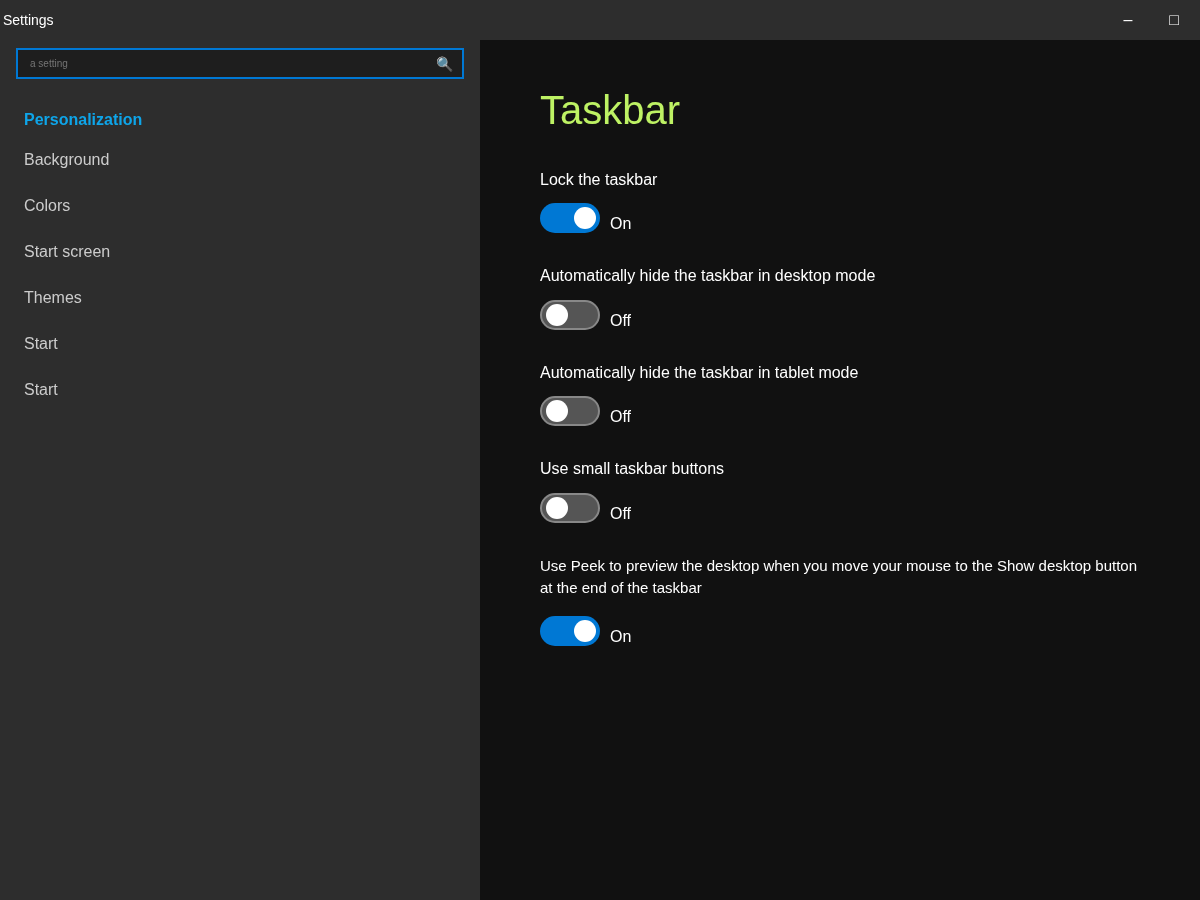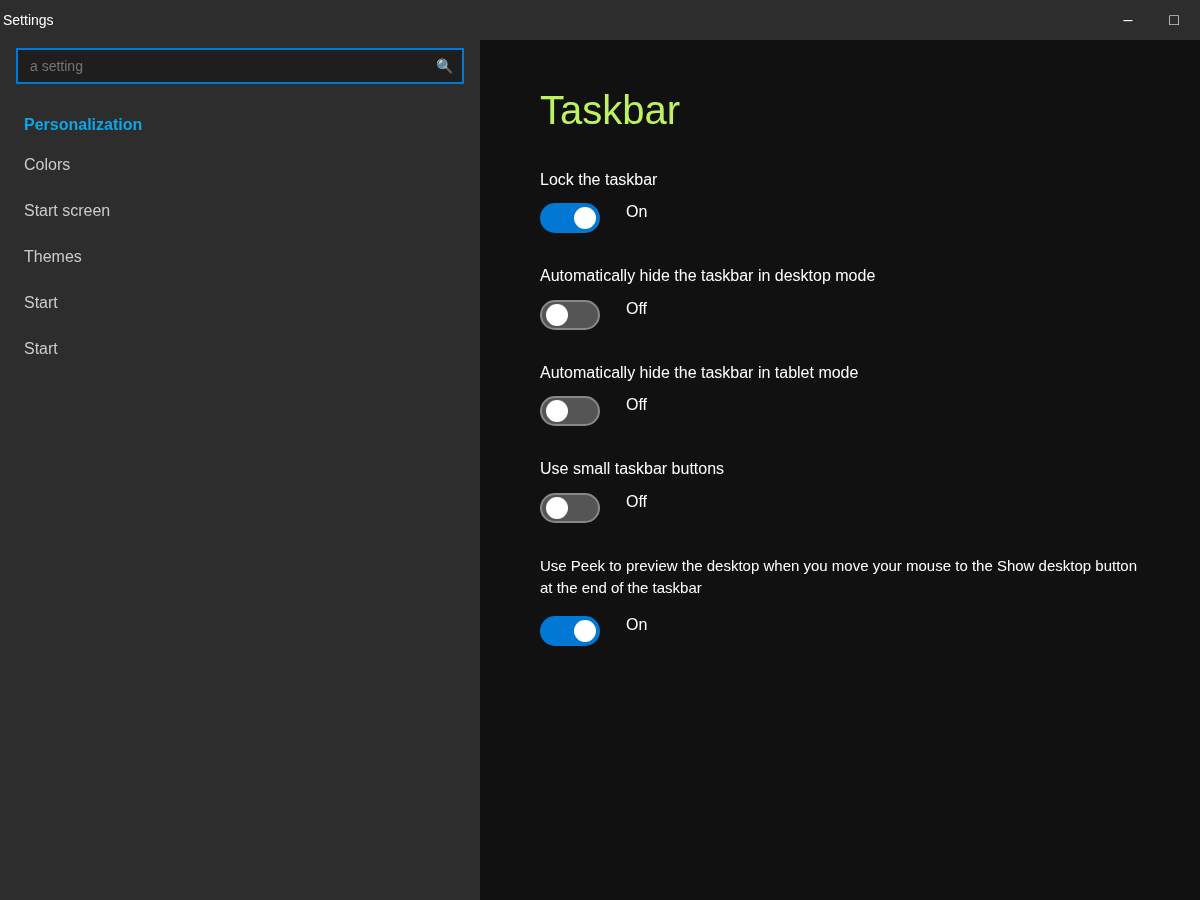--- a/index.html
+++ b/index.html
@@ -73,21 +73,21 @@
 
     .search-container {
       padding: 8px 16px 16px;
     }
     .search-box {
       width: 100%;
       background: #1e1e1e;
       border: 2px solid #0078d4;
       color: #ffffff;
       padding: 8px 36px 8px 12px;
-      font-size: 14px;
+      font-size: 10px;
       outline: none;
       position: relative;
     }
     .search-wrapper {
       position: relative;
     }
     .search-icon-inner {
       position: absolute;
       right: 10px;
       top: 50%;
@@ -133,22 +133,22 @@
 
     .setting-label {
       font-size: 16px;
       color: #ffffff;
       margin-bottom: 12px;
       line-height: 1.4;
     }
 
     .setting-row {
       display: flex;
-      align-items: flex-start;
-      gap: 26px;
+      align-items: flex-end;
+      gap: 10px;
     }
 
     .toggle-status {
       font-size: 16px;
       color: #ffffff;
     }
 
     
     .toggle {
       width: 60px;
@@ -209,20 +209,21 @@
 
     <div class="search-container">
       <div class="search-wrapper">
         <input class="search-box" type="text" placeholder="a setting" style="">
         <span class="search-icon-inner">🔍</span>
       </div>
     </div>
 
     <div class="sidebar-section-label">Personalization</div>
 
+    <div class="sidebar-item">Background</div>
     <div class="sidebar-item">Colors</div>
     <div class="sidebar-item">Start screen</div>
     <div class="sidebar-item">Themes</div>
     <div class="sidebar-item">Start</div>
     <div class="sidebar-item">Start</div>
 
   </div>
 
   <div class="content">
 

